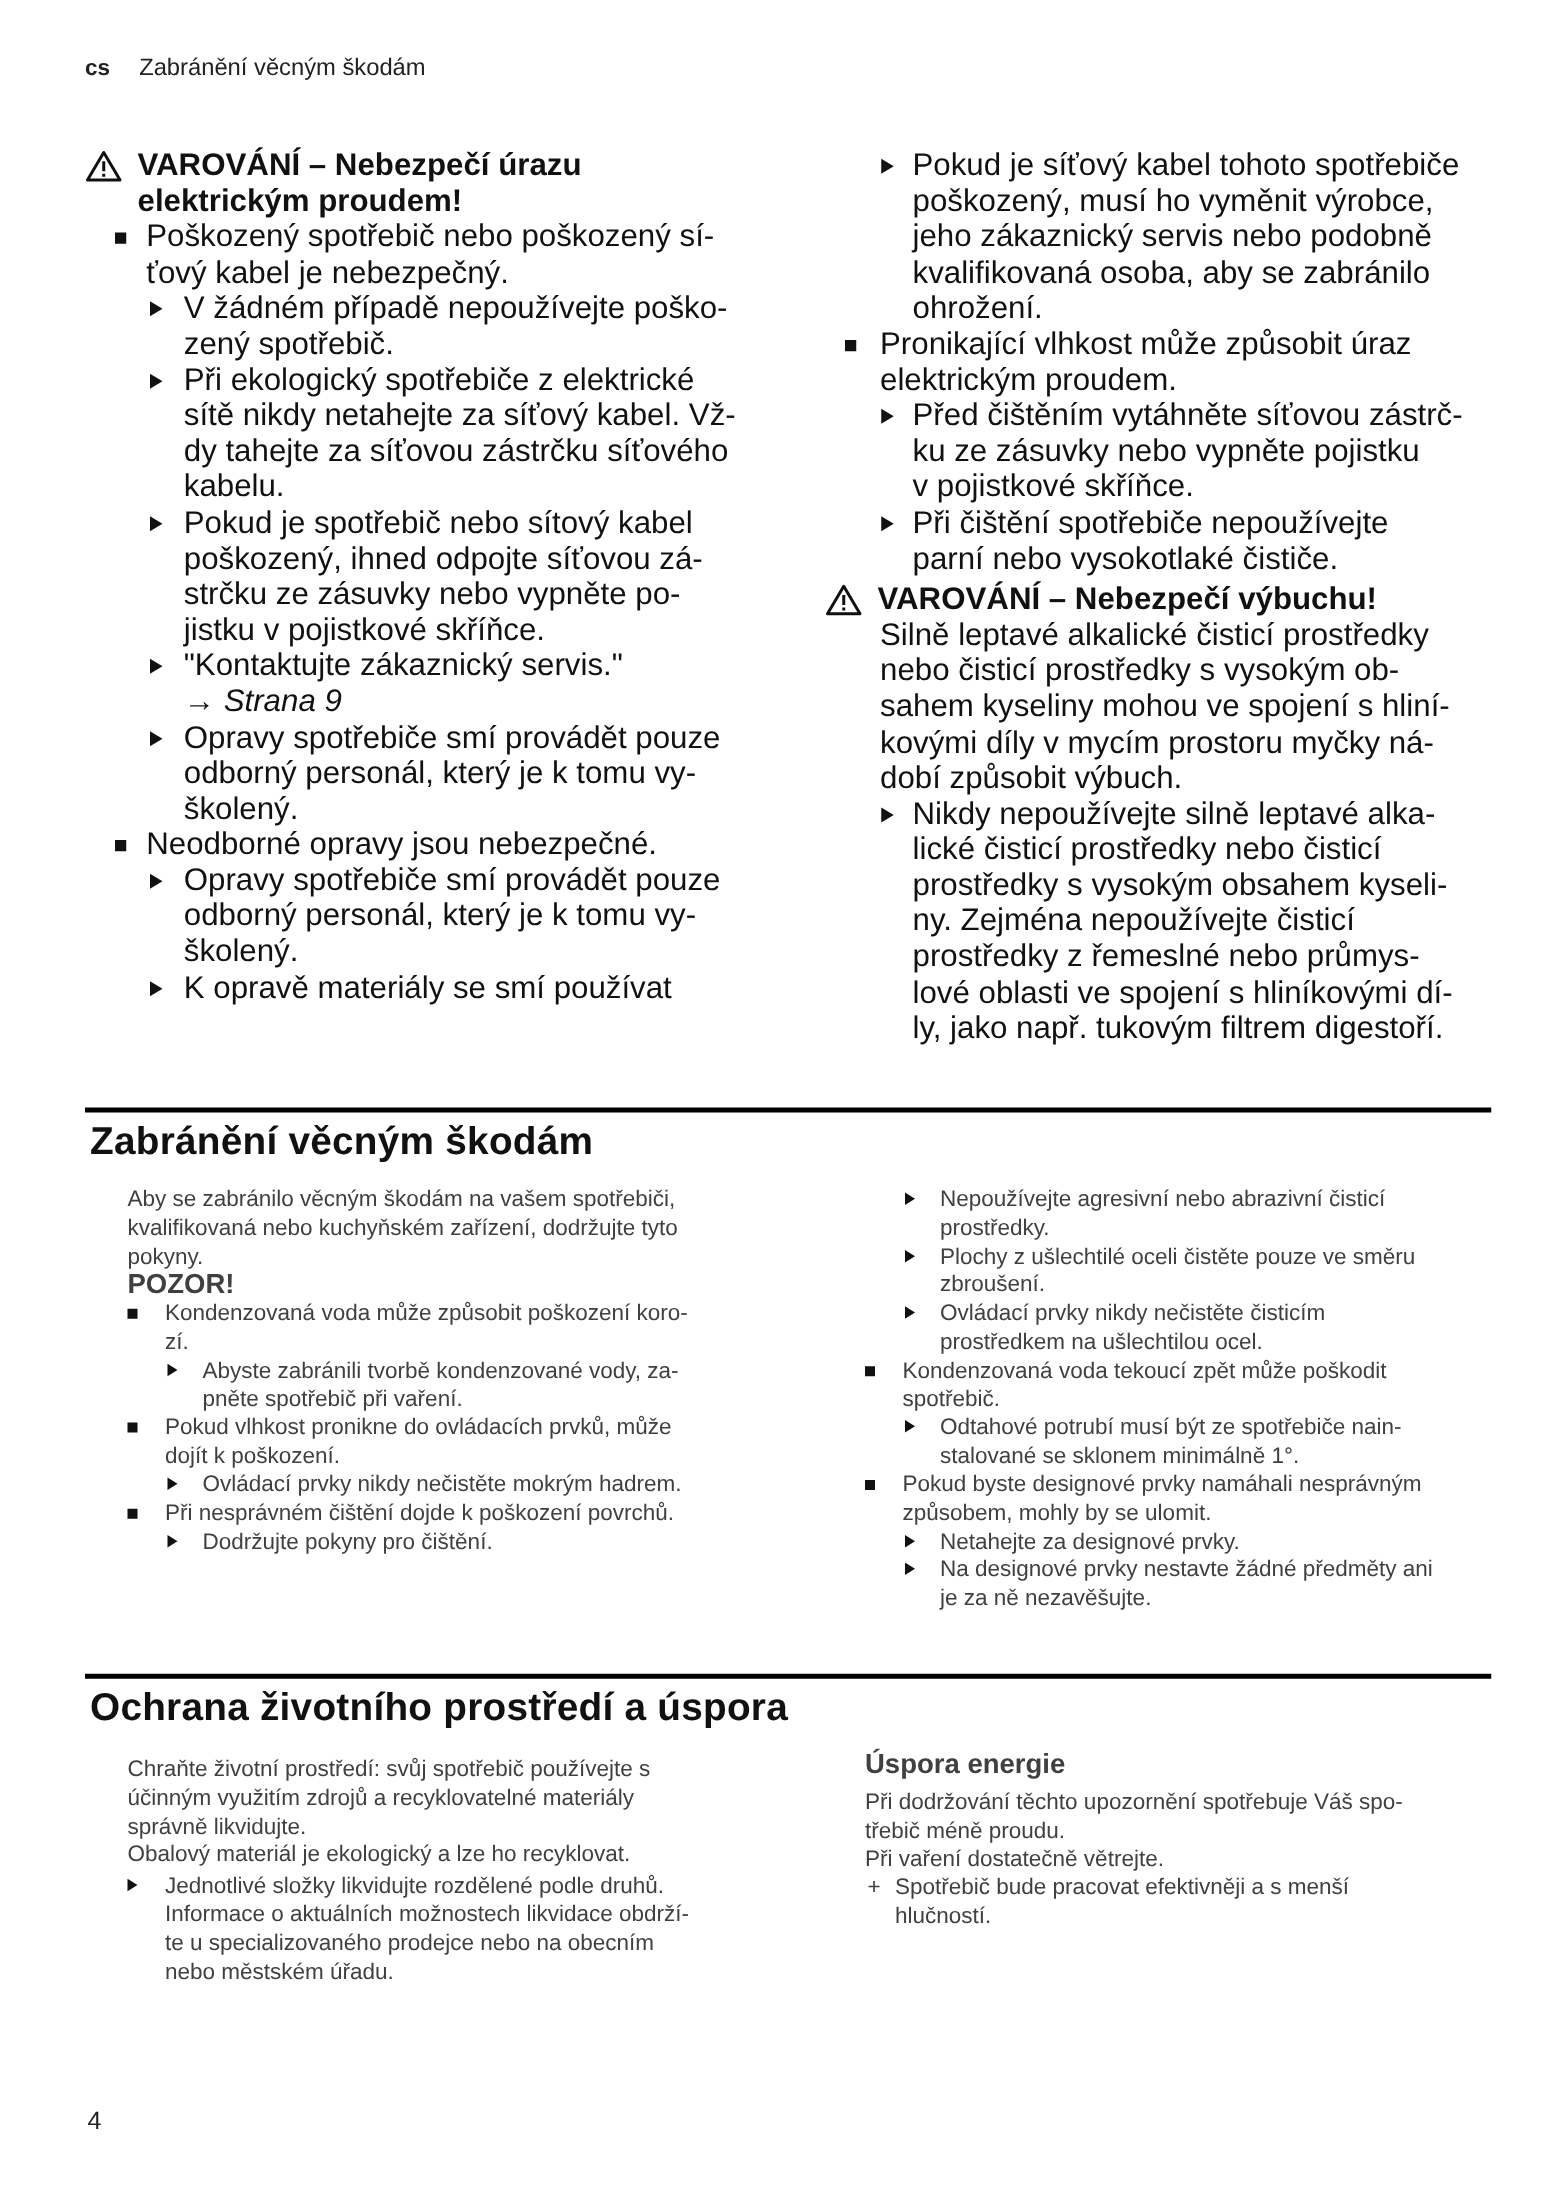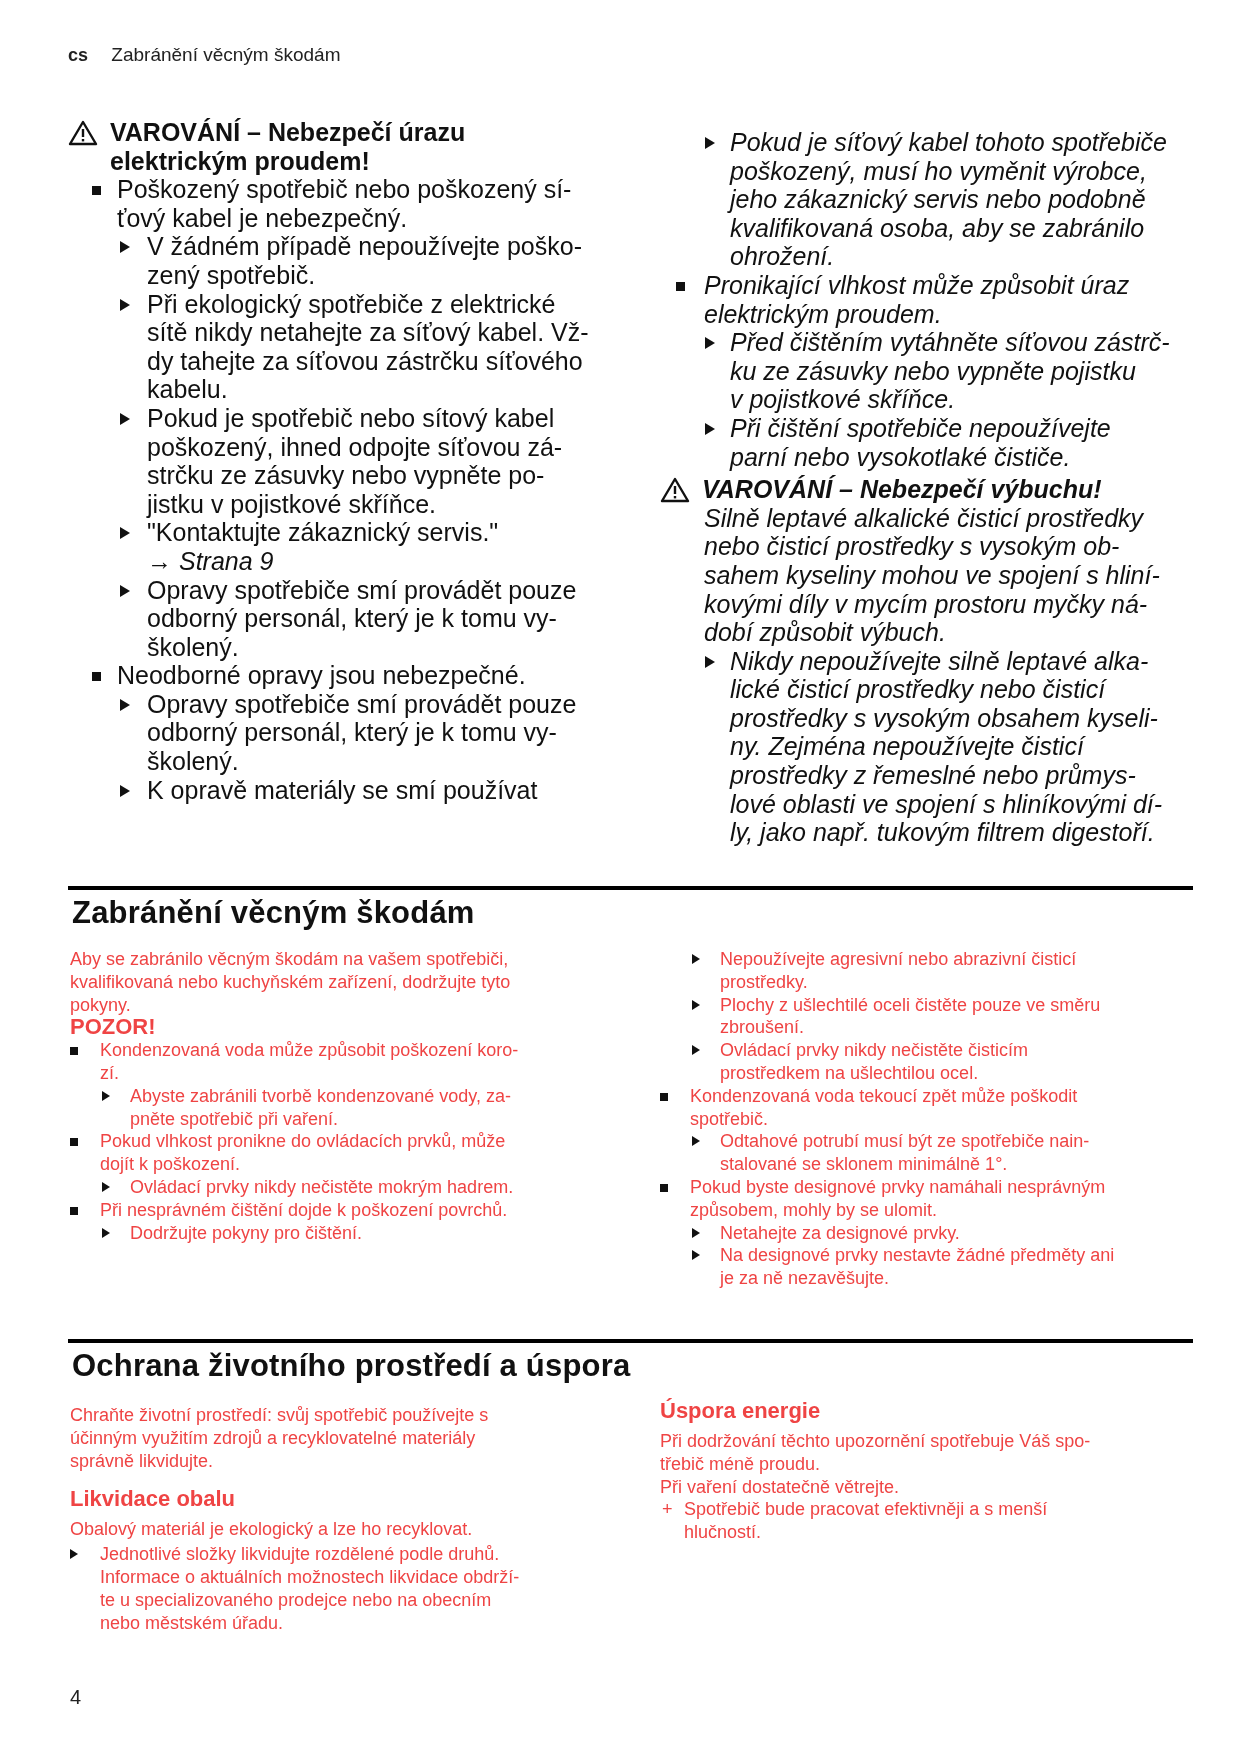--- a/index.html
+++ b/index.html
@@ -9,21 +9,21 @@
   }
   .abs { position: absolute; }
 
   
   .hdr { top: 44px; left: 68px; font-size: 19px; color: #222; white-space: nowrap; }
   .hdr .lang { font-weight: bold; margin-right: 18px; font-size: 18px; }
 
   
   .big { font-size: 25px; line-height: 28.6px; }
   .col-l-up { top: 118px; left: 68px; width: 560px; }
-  .col-r-up { top: 128px; left: 680px; width: 520px; font-style: italic; }
+  .col-r-up { top: 118px; left: 680px; width: 520px; }
 
   .warn-title { font-weight: bold; position: relative; padding-left: 42px; }
   .warn-title .wicon { position: absolute; left: 0; top: 2px; width: 30px; height: 26px; }
   .warn-title .cont { display: block; }
 
   .li { position: relative; }
   .lvl1 { padding-left: 49px; }
   .lvl2 { padding-left: 79px; }
   .lvl2r { padding-left: 50px; }
   .para-ind { padding-left: 24px; }
@@ -34,21 +34,21 @@
   .lvl2 .tri { left: 52px; }
   .lvl2r .tri { left: 25px; }
   .ref-line { padding-left: 79px; }
   .ref-line i { }
 
   
   .rule { height: 4px; background: #000; left: 68px; width: 1125px; }
   .h1 { font-size: 31px; font-weight: bold; left: 72px; white-space: nowrap; letter-spacing: 0.2px; }
 
   
-  .sm { font-size: 18px; line-height: 22.8px; color: #ef4444; }
+  .sm { font-size: 18px; line-height: 22.8px; color: #404040; margin-left: 32px; }
   .col-l-mid { top: 948px; left: 70px; width: 540px; }
   .col-r-mid { top: 948px; left: 660px; width: 540px; }
   .sm .lvl1s { position: relative; padding-left: 30px; }
   .sm .lvl1s .sq { left: 0; top: 8px; width: 8px; height: 8px; }
   .sm .lvl2s { position: relative; padding-left: 60px; }
   .sm .lvl2s .tri { left: 32px; top: 6px; border-top-width: 5px; border-bottom-width: 5px; border-left-width: 8px; }
   .sm .lvl1t { position: relative; padding-left: 30px; }
   .sm .lvl1t .tri { left: 0; top: 6px; border-top-width: 5px; border-bottom-width: 5px; border-left-width: 8px; }
   .sm .plus { position: relative; padding-left: 24px; }
   .sm .plus .pm { position: absolute; left: 2px; top: 0; }
@@ -271,21 +271,20 @@
 
 <div class="abs rule" style="top:1339px;"></div>
 <div class="abs h1" style="top:1348px;">Ochrana životního prostředí a úspora</div>
 
 <div class="abs sm col-l-bot">
   <div>
     <div>Chraňte životní prostředí: svůj spotřebič používejte s</div>
     <div>účinným využitím zdrojů a recyklovatelné materiály</div>
     <div>správně likvidujte.</div>
   </div>
-  <div class="h3" style="margin-top:14px; margin-bottom:6px;">Likvidace obalu</div>
   <div>Obalový materiál je ekologický a lze ho recyklovat.</div>
   <div class="lvl1t" style="margin-top:2px;">
     <span class="tri"></span>
     <div>Jednotlivé složky likvidujte rozdělené podle druhů.</div>
     <div>Informace o aktuálních možnostech likvidace obdrží-</div>
     <div>te u specializovaného prodejce nebo na obecním</div>
     <div>nebo městském úřadu.</div>
   </div>
 </div>
 

